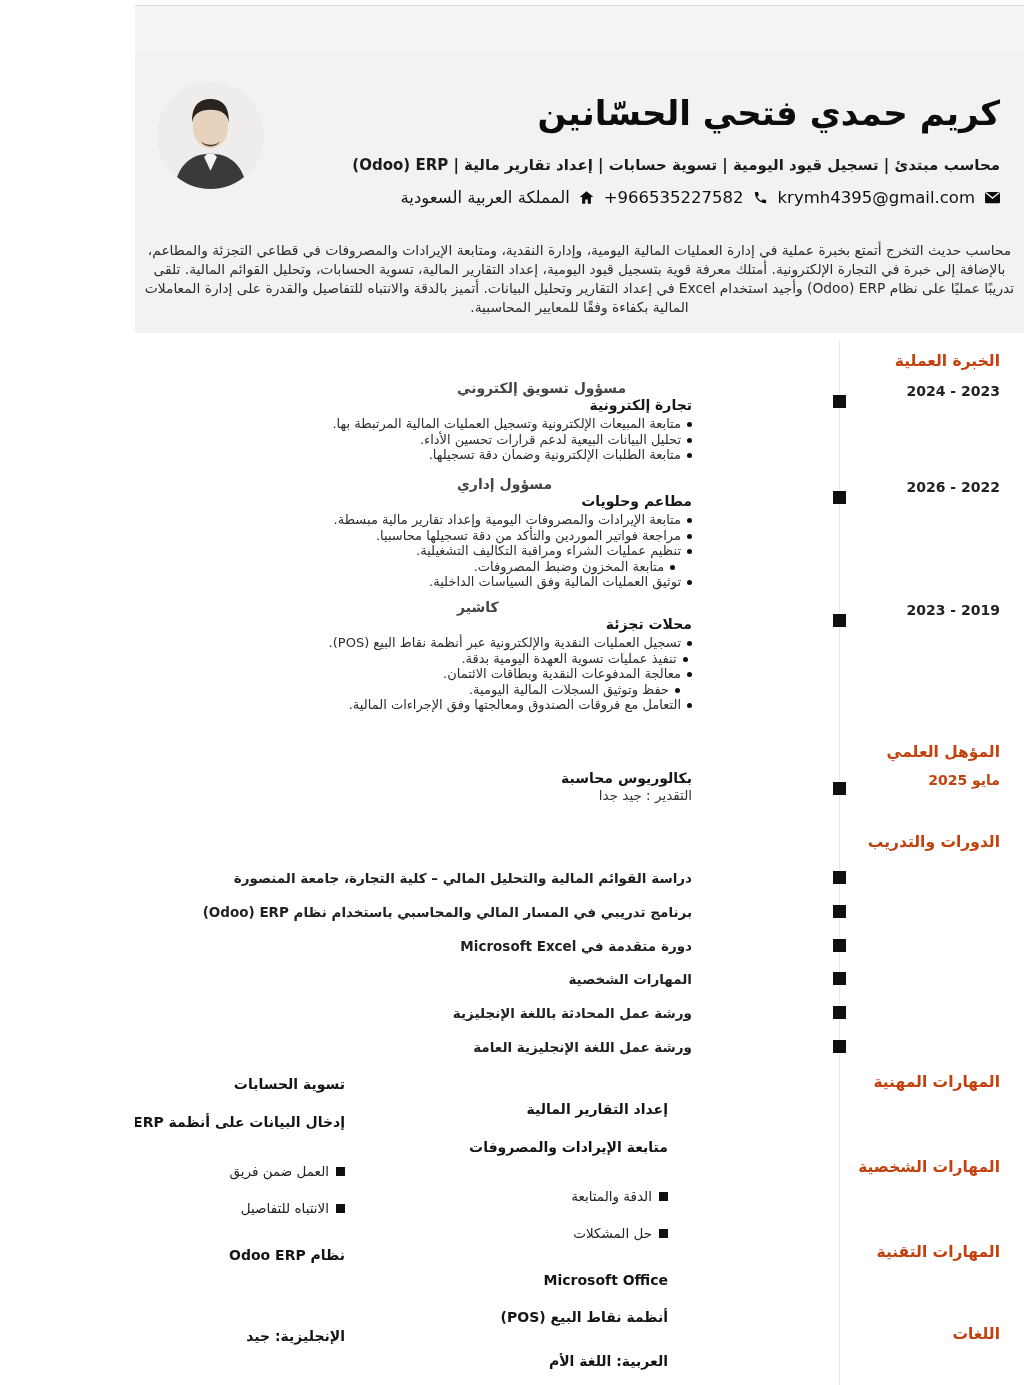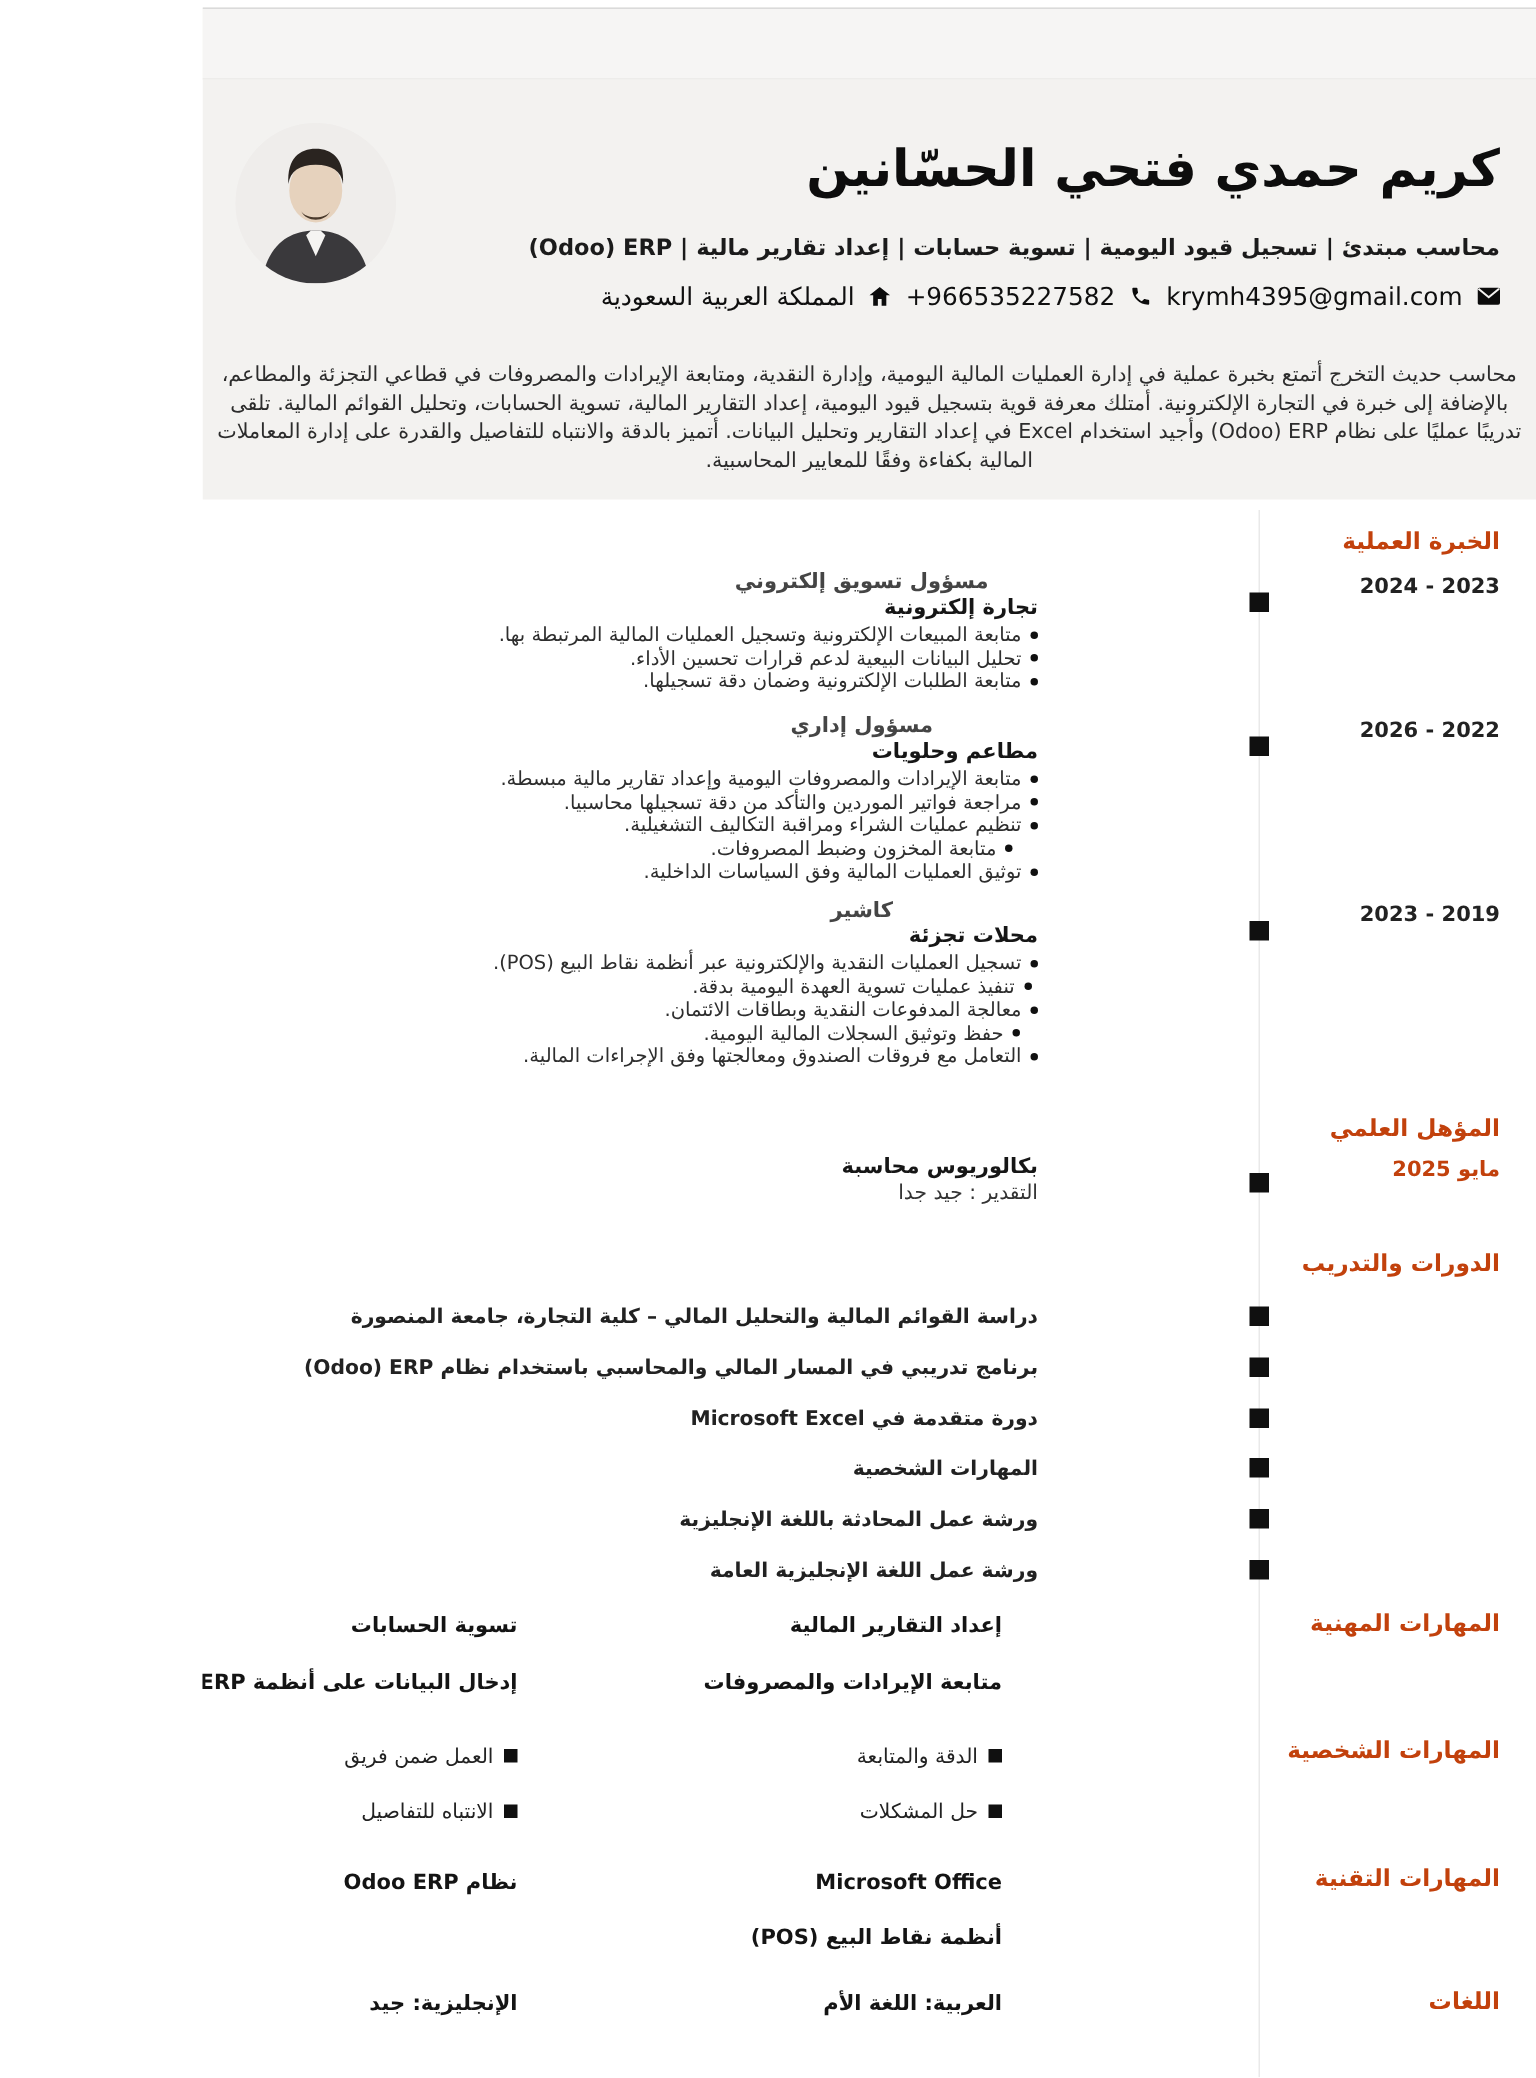--- a/index.html
+++ b/index.html
@@ -23,35 +23,35 @@
 
   
   .divider{position:absolute;left:704px;top:340px;height:1045px;width:1px;background:#e9e9e9;}
   .sq{position:absolute;left:698px;width:13px;height:13px;background:#101010;}
 
   .sb-h{position:absolute;right:24px;font-size:15.5px;font-weight:bold;color:#c2410c;white-space:nowrap;text-align:right;}
   .sb-date{position:absolute;right:24px;font-size:14px;font-weight:bold;color:#222222;white-space:nowrap;
            direction:ltr;unicode-bidi:isolate;}
 
   .job{position:absolute;left:322px;right:332px;}
-  .job .role{font-size:14px;font-weight:600;color:#454545;line-height:17px;text-align:center;white-space:nowrap;}
+  .job .role{font-size:14px;font-weight:600;color:#454545;line-height:17px;text-align:left;white-space:nowrap;}
   .job .org{font-size:14px;font-weight:bold;color:#161616;line-height:17px;text-align:right;white-space:nowrap;}
   .bullets{margin-top:2px;text-align:center;}
   .b-line{white-space:nowrap;font-size:13px;color:#2e2e2e;line-height:15.5px;}
   .dot{display:inline-block;width:5px;height:5px;border-radius:50%;background:#101010;vertical-align:middle;margin-left:6px;}
 
   .edu{position:absolute;right:332px;text-align:right;}
   .edu .degree{font-size:14px;font-weight:bold;color:#161616;line-height:17px;white-space:nowrap;}
   .edu .grade{font-size:13.5px;color:#333333;line-height:17px;white-space:nowrap;}
 
   .course{position:absolute;right:332px;font-size:13.5px;font-weight:600;color:#222222;
           white-space:nowrap;text-align:right;line-height:18px;}
 
   .cell{position:absolute;white-space:nowrap;text-align:right;line-height:18px;}
-  .cell.mid{right:356px;}
+  .cell.mid{right:356px;margin-top:25px;}
   .cell.lft{right:679px;}
   .cell.bold{font-size:14px;font-weight:bold;color:#141414;}
   .cell.plain{font-size:13.5px;font-weight:500;color:#222222;}
   .psq{display:inline-block;width:9px;height:9px;background:#101010;margin-left:7px;}
 </style>
 </head>
 <body>
 
 <div class="page">
 

